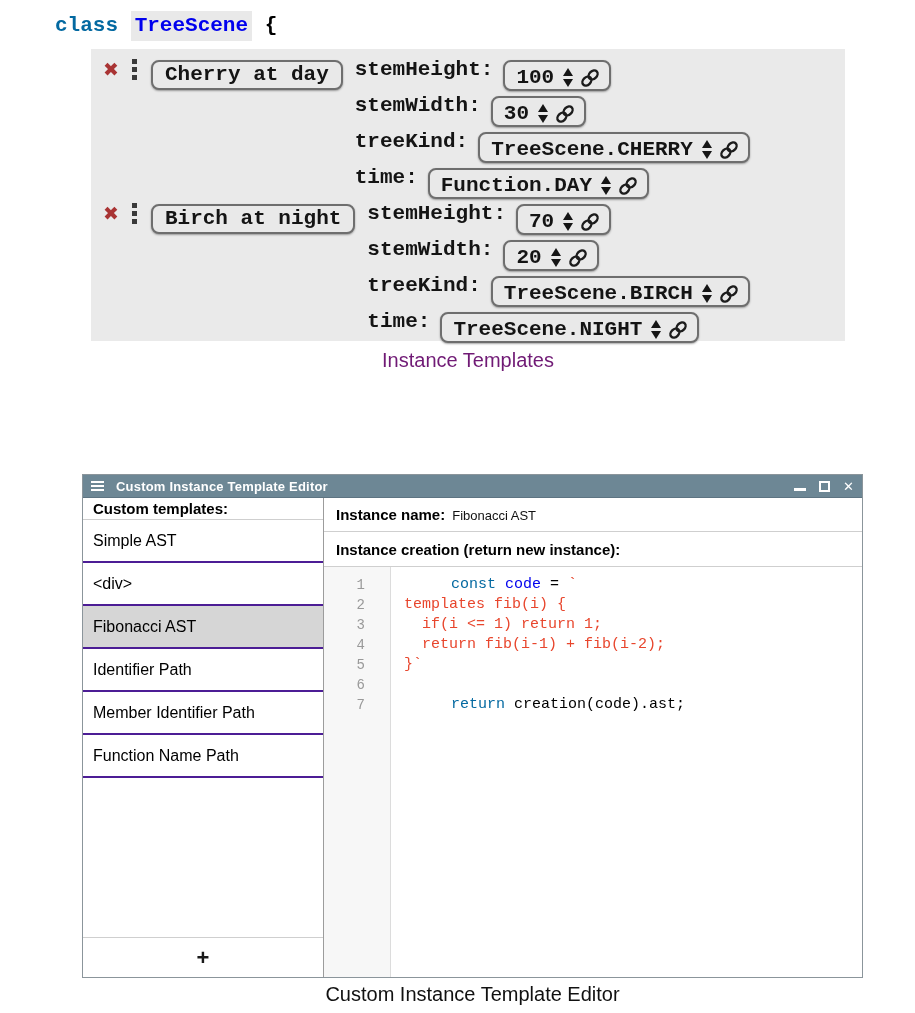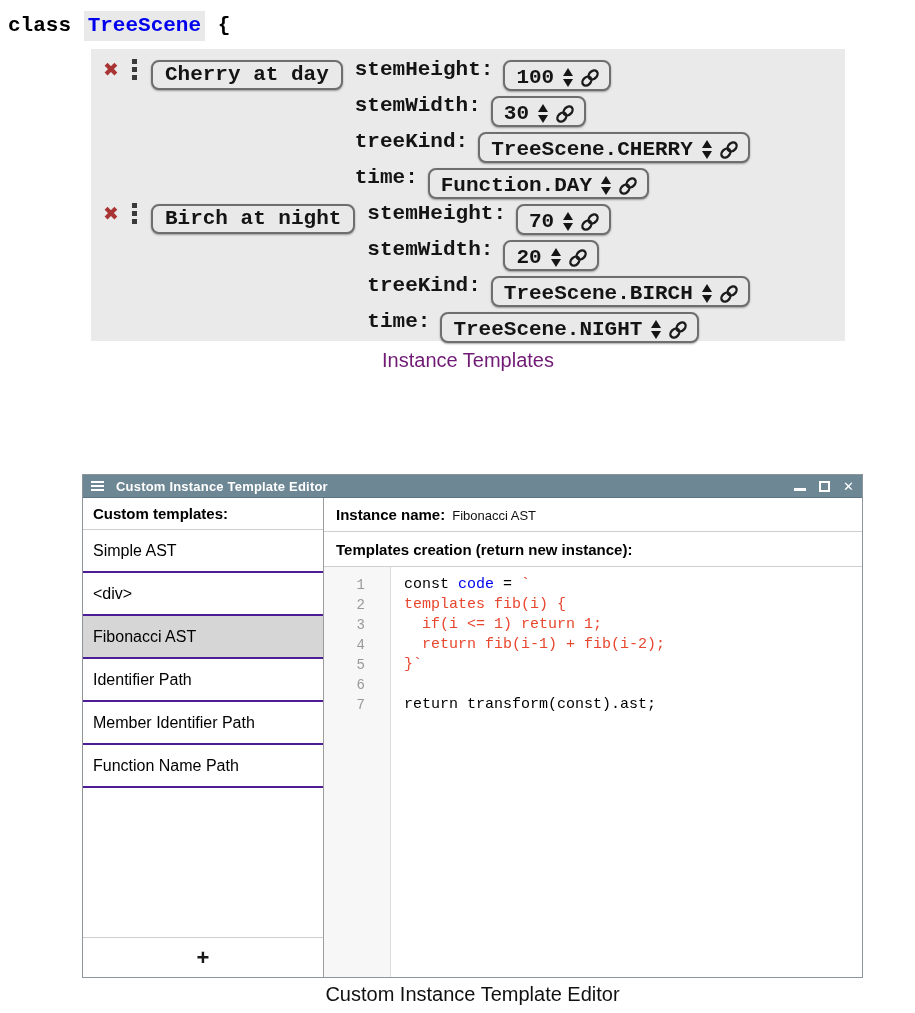--- a/index.html
+++ b/index.html
@@ -3,21 +3,21 @@
 <meta charset="utf-8">
 <style>
   * { margin:0; padding:0; box-sizing:border-box; }
   html,body { background:#ffffff; width:915px; height:1013px; font-family:"Liberation Sans", sans-serif; }
   .stage { position:relative; width:915px; height:1013px; overflow:hidden; }
   .class-line {
     position:absolute; left:8px; top:14px;
     font-family:"Liberation Mono", monospace; font-weight:bold;
     font-size:21px; white-space:pre; color:#111;
   }
-  .tok-keyword { color:#000000; }
+  .tok-keyword { color:#0369a1;margin-left:47px; }
   .tok-def { color:#0000ee; }
   .tok-string { color:#e8462d; }
   .tok-plain { color:#000; }
   .class-name-hl { background:#e9e9e9; padding:3px 4px 4px 4px; }
 
   .inst-panel {
     position:absolute; left:91px; top:49px; width:754px; height:292px;
     background:#eaeaea; padding-top:2px;
   }
   .instance { display:flex; align-items:flex-start; }
@@ -72,21 +72,21 @@
   .hamburger i { display:block; width:13px; height:2px; background:#ffffff; }
   .win-title { color:#ffffff; font-weight:bold; font-size:13px; letter-spacing:0.2px; }
   .win-btns { margin-left:auto; display:flex; align-items:center; gap:13px; }
   .btn-min { width:12px; height:3px; background:#fff; cursor:pointer; margin-top:6px; }
   .btn-max { width:11px; height:11px; border:2px solid #fff; cursor:pointer; }
   .btn-close { color:#fff; font-weight:bold; font-size:13px; line-height:1; cursor:pointer; font-family:"DejaVu Sans", sans-serif; }
 
   .win-body { flex:1; display:flex; min-height:0; }
   .sidebar { width:241px; flex-shrink:0; border-right:1px solid #9c9c9c; display:flex; flex-direction:column; }
   .sb-header {
-    height:32px; display:flex; align-items:center; padding-left:10px;
+    height:22px; display:flex; align-items:center; padding-left:10px;
     font-weight:bold; font-size:15px; color:#000; border-bottom:1px solid #cfcfcf;
   }
   .sb-item {
     height:43px; display:flex; align-items:center; padding-left:10px;
     font-size:16px; color:#000; border-bottom:2px solid #4c1d95; cursor:pointer;
   }
   .sb-item.selected { background:#d6d6d6; }
   .sb-spacer { flex:1; }
   .sb-add {
     height:40px; border-top:1px solid #cfcfcf; display:flex; align-items:center; justify-content:center;
@@ -317,40 +317,40 @@
         <div class="sb-item">Function Name Path</div>
         <div class="sb-spacer"></div>
         <div class="sb-add">+</div>
       </div>
 
       <div class="main">
         <div class="main-row1">
           <span class="iname-label">Instance name:</span>
           <span class="iname-value">Fibonacci AST</span>
         </div>
-        <div class="main-row2">Templates creation (return new instance):</div>
+        <div class="main-row2">Instance creation (return new instance):</div>
 
         <div class="code-area">
           <div class="gutter">
             <div class="code-line">1</div>
             <div class="code-line">2</div>
             <div class="code-line">3</div>
             <div class="code-line">4</div>
             <div class="code-line">5</div>
             <div class="code-line">6</div>
             <div class="code-line">7</div>
           </div>
           <div class="code-lines">
             <div class="code-line"><span class="tok-keyword">const</span><span class="tok-plain"> </span><span class="tok-def">code</span><span class="tok-plain"> = </span><span class="tok-string">`</span></div>
             <div class="code-line"><span class="tok-string">templates fib(i) {</span></div>
             <div class="code-line"><span class="tok-string">  if(i &lt;= 1) return 1;</span></div>
             <div class="code-line"><span class="tok-string">  return fib(i-1) + fib(i-2);</span></div>
             <div class="code-line"><span class="tok-string">}`</span></div>
             <div class="code-line"></div>
-            <div class="code-line"><span class="tok-keyword">return</span><span class="tok-plain"> transform(const).ast;</span></div>
+            <div class="code-line"><span class="tok-keyword">return</span><span class="tok-plain"> creation(code).ast;</span></div>
           </div>
         </div>
       </div>
 
     </div>
   </div>
 
   <div class="bottom-caption">Custom Instance Template Editor</div>
 
 </div>

